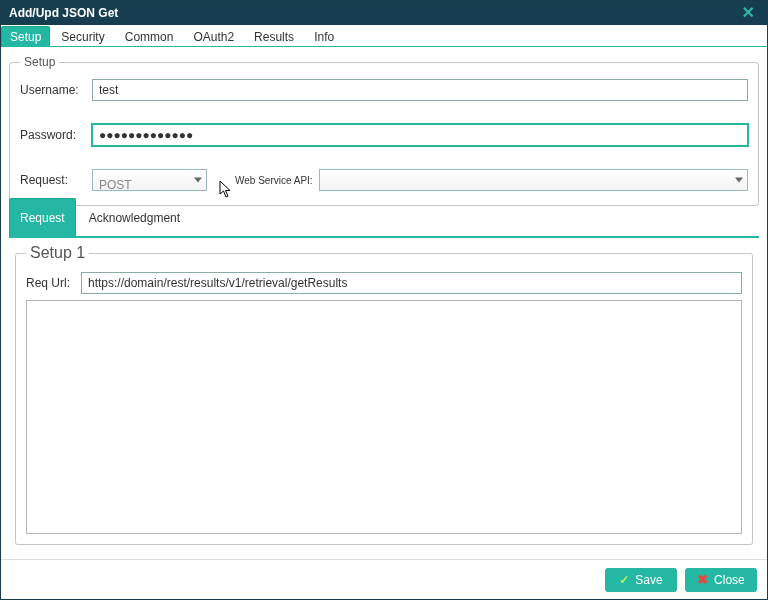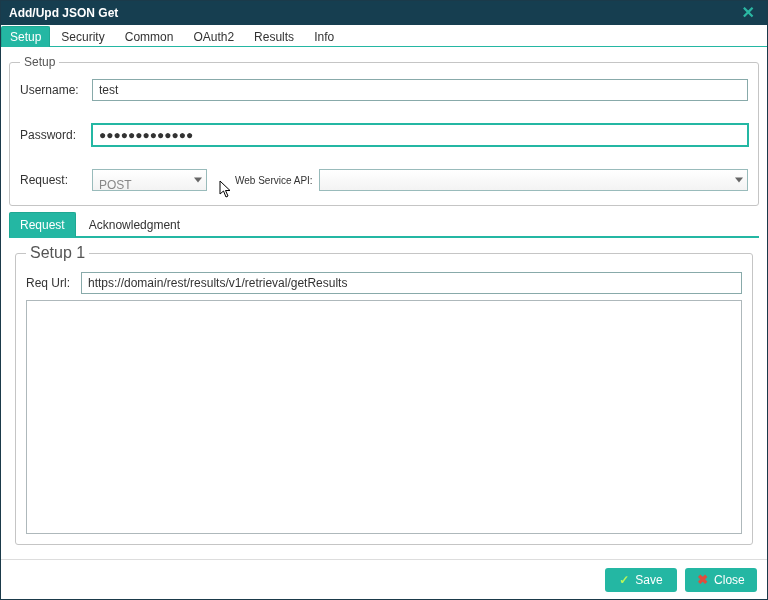--- a/index.html
+++ b/index.html
@@ -133,21 +133,21 @@
     border-right: 4px solid transparent;
     border-top: 5px solid #666;
   }
   .subtabs {
     display: flex;
     border-bottom: 2px solid #24b7a3;
     height: 22px;
     align-items: flex-end;
   }
   .subtab {
-    padding: 5px 10px;
+    padding: 12px 10px;
     font-size: 12px;
     color: #333;
     cursor: pointer;
     border: 1px solid transparent;
     border-bottom: none;
     position: relative;
     top: 1px;
     margin-right: 2px;
   }
   .subtab.active {

